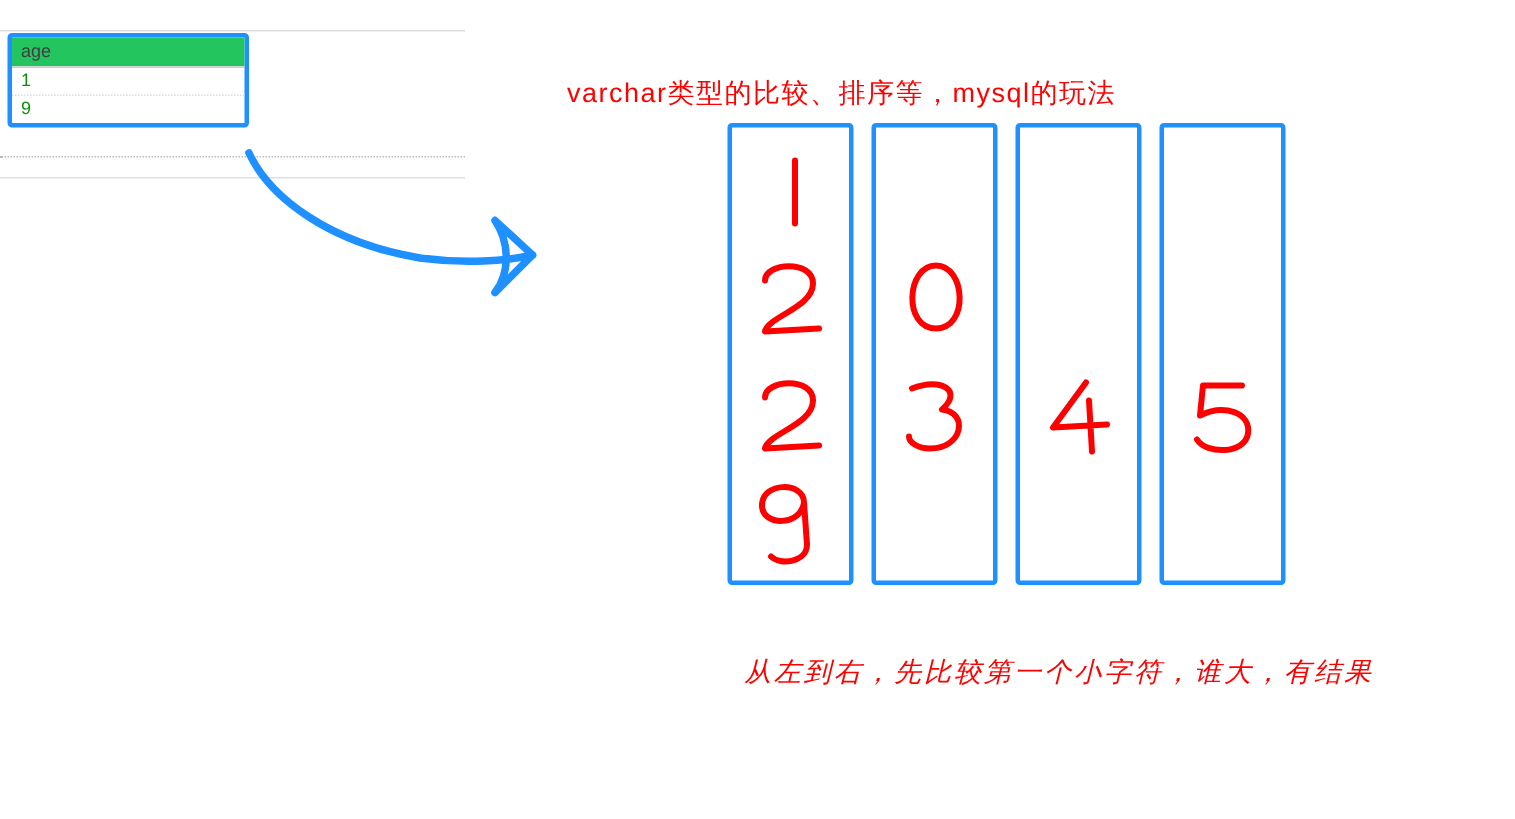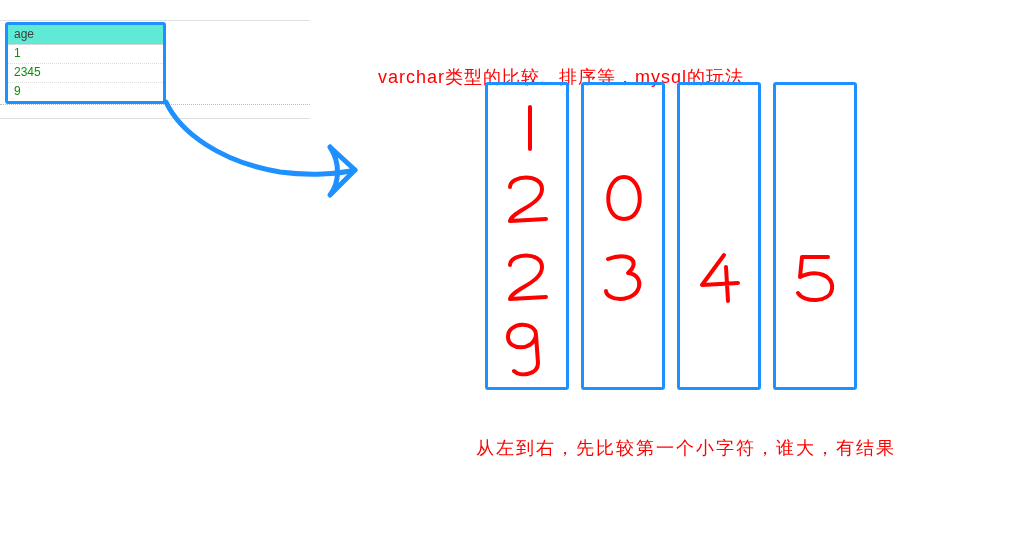--- a/index.html
+++ b/index.html
@@ -44,21 +44,21 @@
     width: 155px;
     border: 3px solid #1e90ff;
     border-radius: 3px;
     font-size: 12px;
     background: #fff;
   }
   .age-table .hdr {
     padding: 2px 6px 3px 6px;
     color: #404040;
     border-bottom: 1px solid #d6d6d6;
-    background: #5eead4;
+    background: #22c55e;
   }
   .age-table .row {
     padding: 0 6px 2px 6px;
     color: #0a8f0a;
     border-bottom: 1px dotted #dcdcdc;
     line-height: 16px;
   }
   .age-table .row:last-child {
     border-bottom: none;
   }
@@ -73,21 +73,20 @@
   }
 
   
   .title {
     position: absolute;
     left: 378px;
     top: 50px;
     color: #ff0000;
     font-size: 18px;
     letter-spacing: 1px;
-    margin-top: 15px;
   }
 
   
   .cols {
     position: absolute;
     left: 485px;
     top: 82px;
     display: flex;
     flex-direction: row;
     gap: 12px;
@@ -102,27 +101,28 @@
 
   .digit {
     position: absolute;
     width: 80px;
     height: 80px;
   }
 
   
   .bottom {
     position: absolute;
-    left: 476px;
+    left: 496px;
     top: 434px;
     width: 440px;
     color: #ff0000;
     font-size: 18px;
     line-height: 28px;
     letter-spacing: 2px;
+    font-style: italic;
   }
 
   
   .hw path {
     stroke: #ff0000;
     stroke-width: 4;
     fill: none;
     stroke-linecap: round;
     stroke-linejoin: round;
   }
@@ -130,21 +130,20 @@
 </head>
 <body>
 
 <div class="top-rule"></div>
 <div class="top-rule-2"></div>
 <div class="top-rule-3"></div>
 
 <div class="age-table">
   <div class="hdr">age</div>
   <div class="row">1</div>
-  <div class="row">2345</div>
   <div class="row">9</div>
 </div>
 
 <svg class="arrow" viewBox="0 0 230 130">
   <path d="M 6 10 C 20 40, 60 70, 120 80 C 150 84, 178 82, 195 78" stroke="#1e90ff" stroke-width="5" fill="none" stroke-linecap="round"></path>
   <path d="M 195 78 L 170 55 M 195 78 L 170 103 M 170 55 C 180 70, 180 90, 170 103" stroke="#1e90ff" stroke-width="5" fill="none" stroke-linecap="round" stroke-linejoin="round"></path>
 </svg>
 
 <div class="title">varchar类型的比较、排序等，mysql的玩法</div>
 

